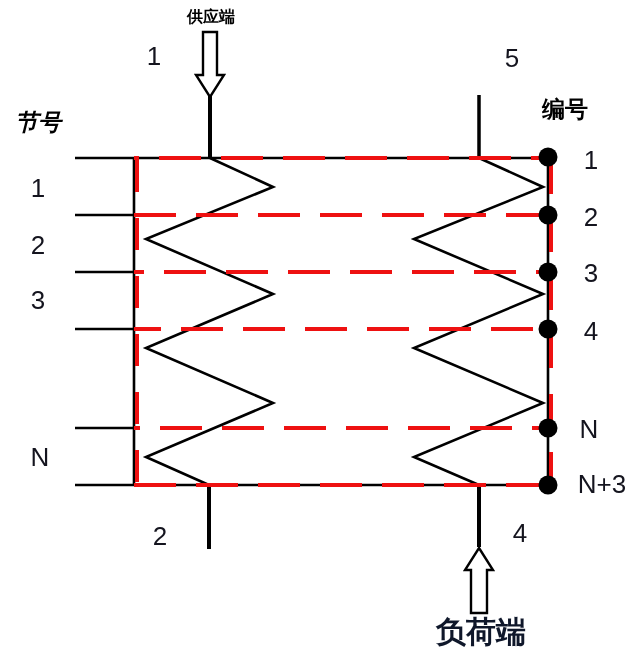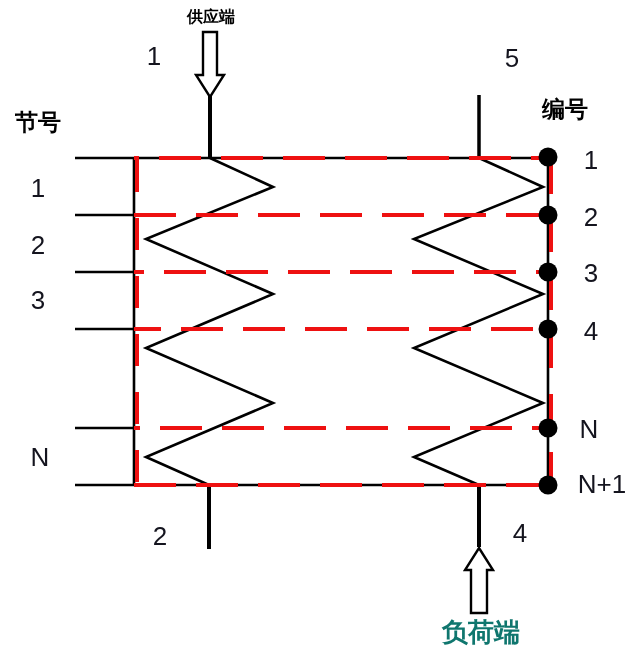--- a/index.html
+++ b/index.html
@@ -35,23 +35,23 @@
     font-size: 23px;
     font-weight: 700;
     color: #000000;
   }
   .cjk-small {
     font-size: 16px;
     font-weight: 700;
     color: #000000;
   }
   .cjk-mid {
-    font-size: 26px;
+    font-size: 30px;
     font-weight: 700;
-    color: #0f766e;
+    color: #0f172a;
   }
   .blk { stroke: #000000; fill: none; }
   .red { stroke: #ee1111; fill: none; }
 </style>
 </head>
 <body>
 
 <div class="stage">
 
   <svg width="631" height="651" viewBox="0 0 631 651">
@@ -100,33 +100,33 @@
     </g>
 
     <g fill="#ffffff" stroke="#000000" stroke-width="2.4" stroke-linejoin="miter">
       <polygon points="203,32 217,32 217,75 224,75 210,97 196,75 203,75"></polygon>
       <polygon points="479,548 493,570 487,570 487,613 471,613 471,570 465,570"></polygon>
     </g>
   </svg>
 
   <div class="lbl cjk-small" style="left:211px; top:17px;">供应端</div>
   <div class="lbl cjk-mid" style="left:481px; top:632px;">负荷端</div>
-  <div class="lbl cjk-big" style="left:38px;  top:122px;">节号</div>
+  <div class="lbl cjk-big" style="left:38px;  top:122px;font-style:italic;">节号</div>
   <div class="lbl cjk-big" style="left:565px; top:109px;">编号</div>
 
   <div class="lbl num" style="left:154px; top:56px;">1</div>
   <div class="lbl num" style="left:512px; top:58px;">5</div>
   <div class="lbl num" style="left:160px; top:536px;">2</div>
   <div class="lbl num" style="left:520px; top:533px;">4</div>
 
   <div class="lbl num" style="left:38px; top:188px;">1</div>
   <div class="lbl num" style="left:38px; top:245px;">2</div>
   <div class="lbl num" style="left:38px; top:300px;">3</div>
   <div class="lbl num" style="left:40px; top:457px;">N</div>
 
   <div class="lbl num" style="left:591px; top:160px;">1</div>
   <div class="lbl num" style="left:591px; top:217px;">2</div>
   <div class="lbl num" style="left:591px; top:273px;">3</div>
   <div class="lbl num" style="left:591px; top:331px;">4</div>
   <div class="lbl num" style="left:589px; top:429px;">N</div>
-  <div class="lbl num" style="left:602px; top:484px;">N+1</div>
+  <div class="lbl num" style="left:602px; top:484px;">N+3</div>
 
 </div>
 
 </body></html>

